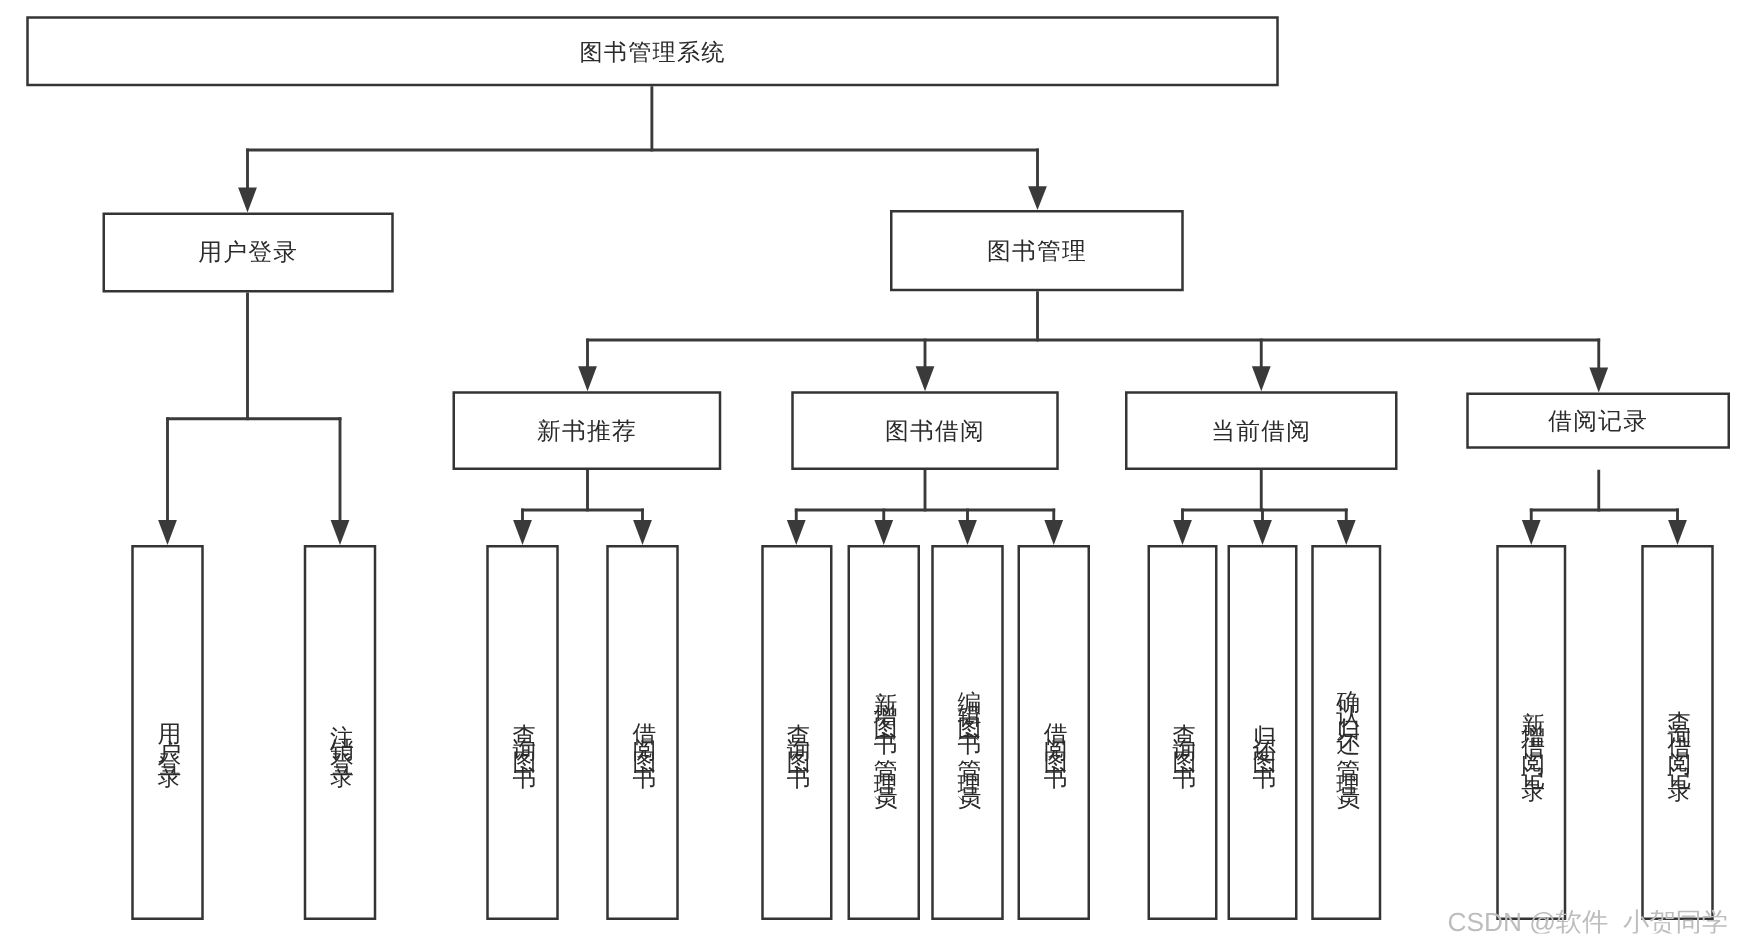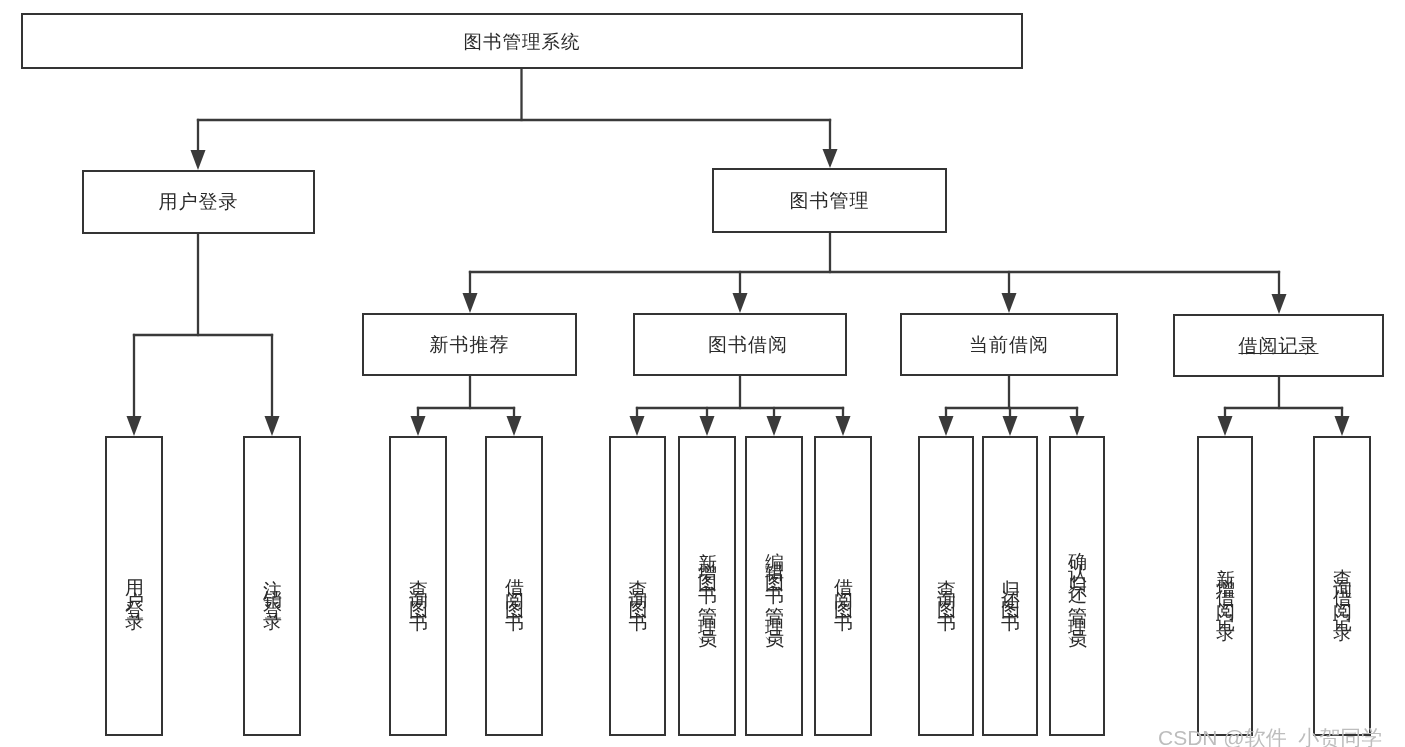--- a/index.html
+++ b/index.html
@@ -145,21 +145,21 @@
 
   <div class="node hbox" style="left:362px;top:313px;width:215px;height:63px;">
     <span>新书推荐</span>
   </div>
   <div class="node hbox" style="left:633px;top:313px;width:214px;height:63px;padding-left:16px;">
     <span>图书借阅</span>
   </div>
   <div class="node hbox" style="left:900px;top:313px;width:218px;height:63px;">
     <span>当前借阅</span>
   </div>
-  <div class="node hbox" style="left:1173px;top:314px;width:211px;height:63px;text-decoration:underline;">
+  <div class="node hbox" style="left:1173px;top:314px;width:211px;height:45px;">
     <span>借阅记录</span>
   </div>
 
   <div class="node leaf" style="left:105px;">
     <span class="vtext">用户登录</span>
   </div>
   <div class="node leaf" style="left:243px;">
     <span class="vtext">注销登录</span>
   </div>
 

